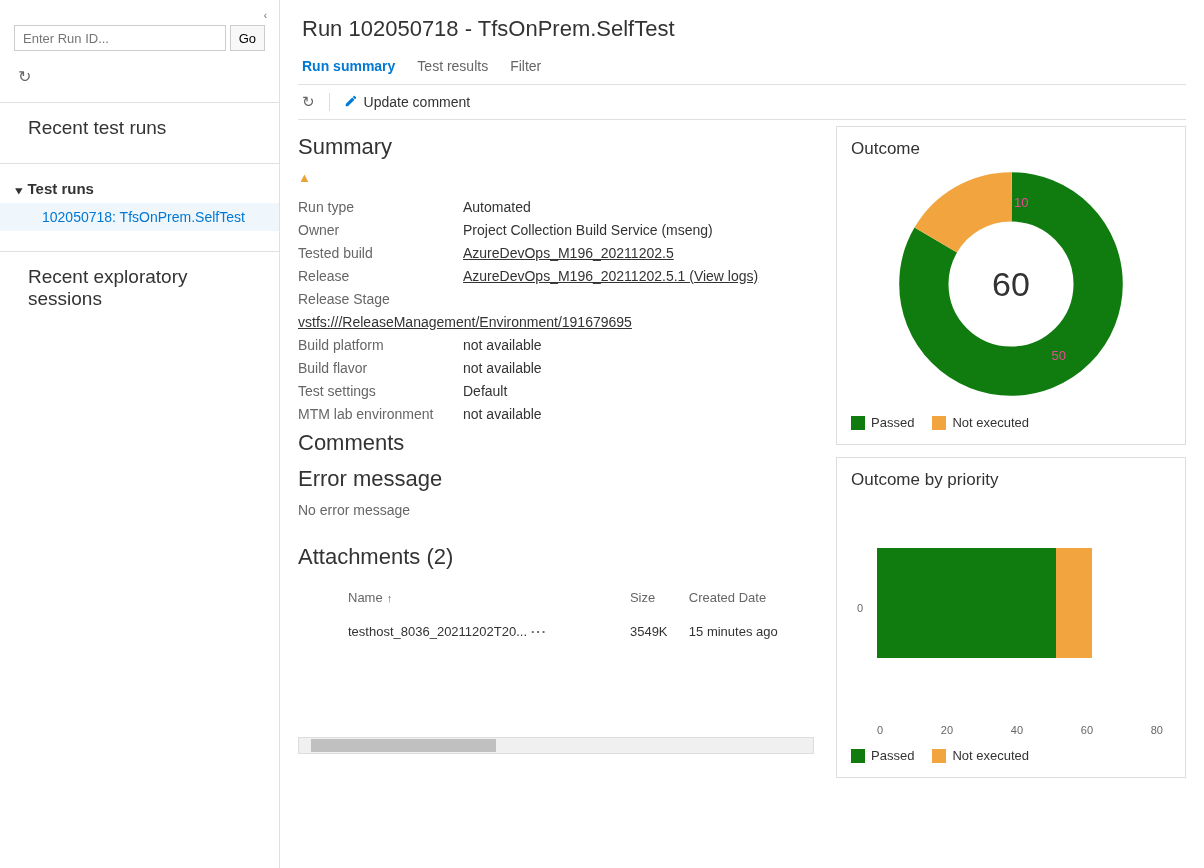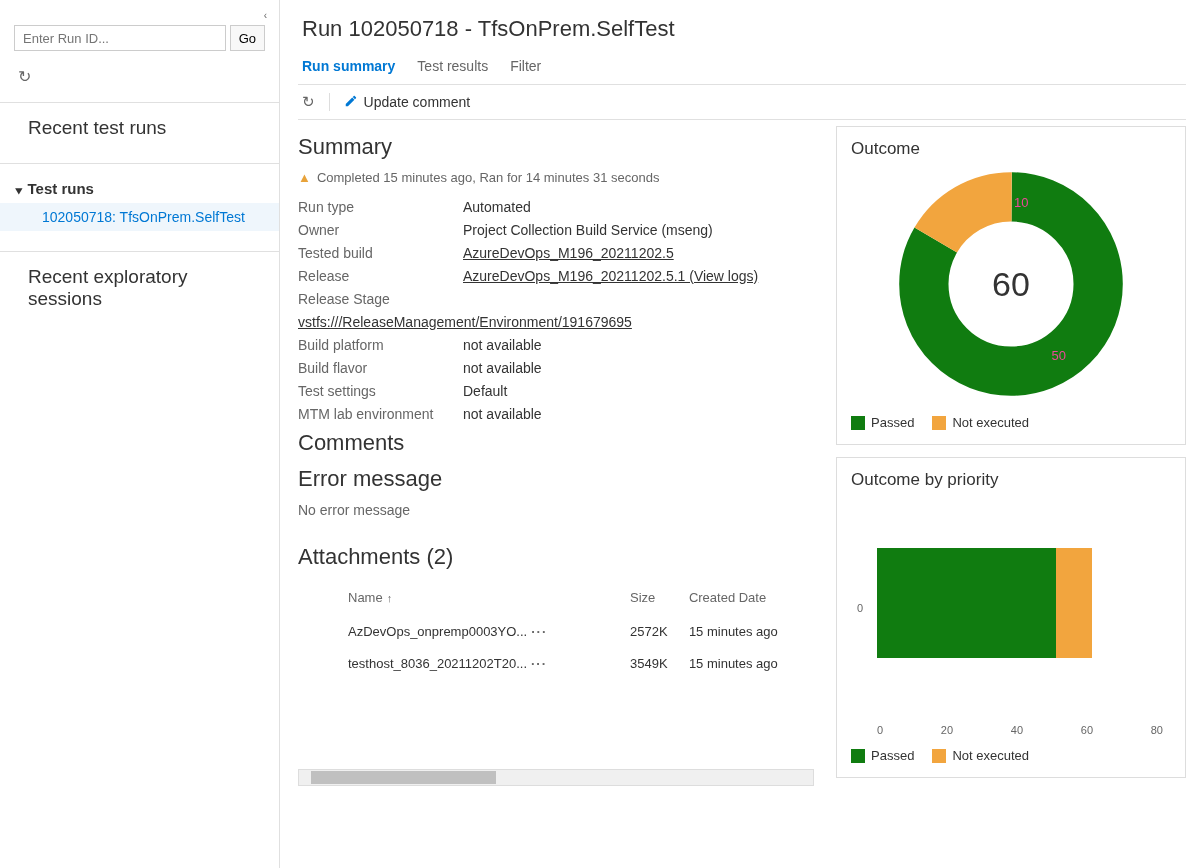--- a/index.html
+++ b/index.html
@@ -105,21 +105,20 @@
       <span>Update comment</span>
     </span>
   </div>
 
   <div class="content-row">
 
     <div class="left-pane">
       <h2 class="section">Summary</h2>
       <div class="status-line">
         <span class="warn-icon">▲</span>
-        <span>Completed 15 minutes ago, Ran for 14 minutes 31 seconds</span>
       </div>
 
       <div class="kv-grid">
         <div class="kv-key">Run type</div>
         <div class="kv-val">Automated</div>
 
         <div class="kv-key">Owner</div>
         <div class="kv-val">Project Collection Build Service (mseng)</div>
 
         <div class="kv-key">Tested build</div>
@@ -153,25 +152,20 @@
       <table class="att-table">
         <thead>
           <tr>
             <th><span>Name</span><span class="sort-arrow">↑</span></th>
             <th>Size</th>
             <th>Created Date</th>
           </tr>
         </thead>
         <tbody>
           <tr>
-            <td><span class="att-name">AzDevOps_onpremp0003YO...</span><span class="ellipsis-btn">···</span></td>
-            <td>2572K</td>
-            <td>15 minutes ago</td>
-          </tr>
-          <tr>
             <td><span class="att-name">testhost_8036_20211202T20...</span><span class="ellipsis-btn">···</span></td>
             <td>3549K</td>
             <td>15 minutes ago</td>
           </tr>
         </tbody>
       </table>
 
       <div class="hscroll" style="margin-top:90px;">
         <div class="hscroll-thumb"></div>
       </div>

